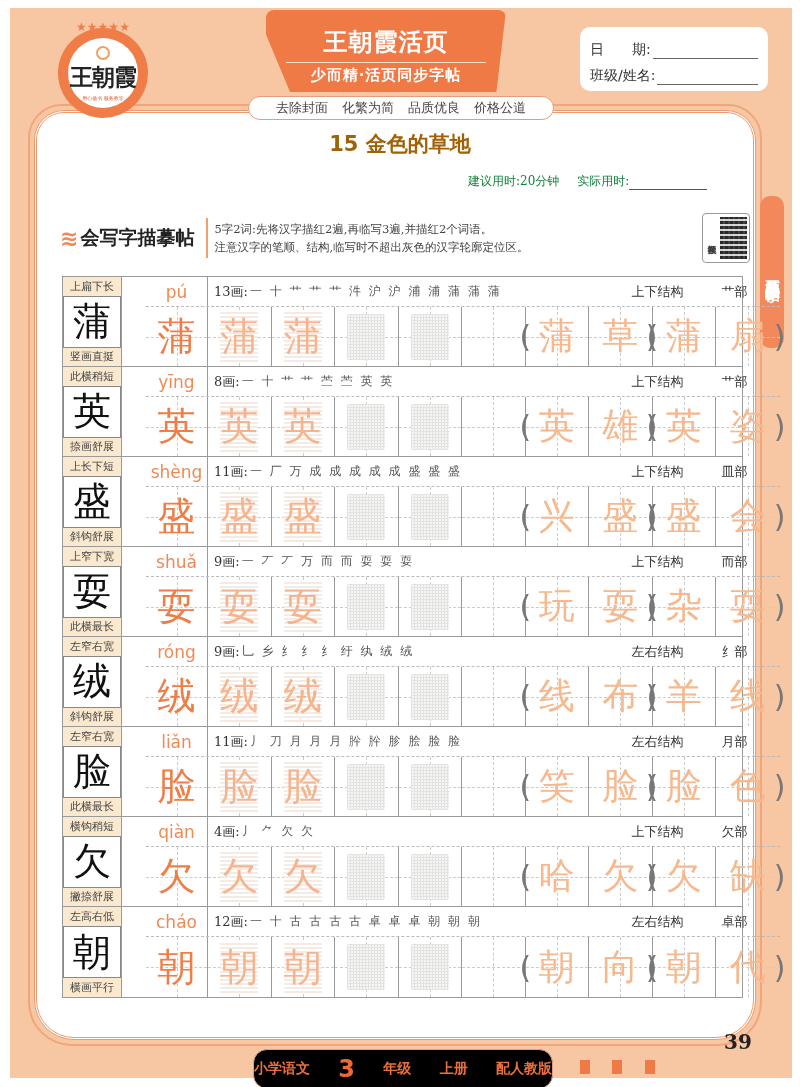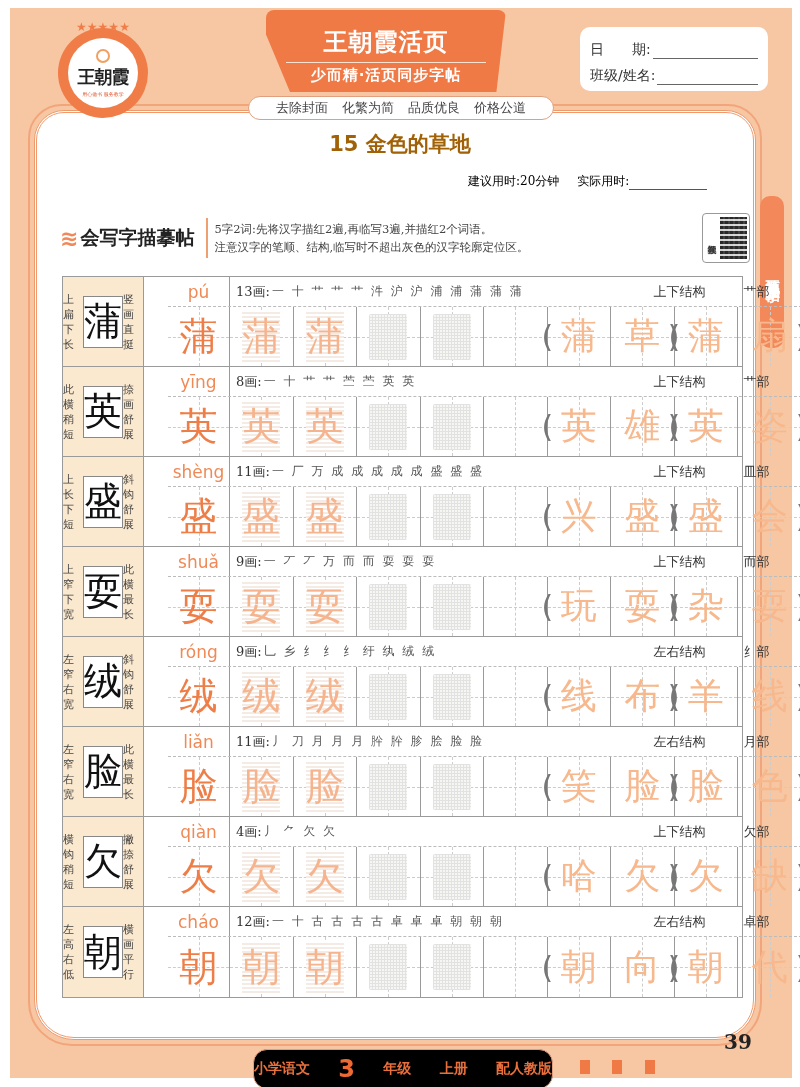--- a/index.html
+++ b/index.html
@@ -27,21 +27,21 @@
   
   .logo {
     position: absolute; left: 58px; top: 28px; width: 90px; height: 90px;
     border-radius: 50%; background: #f07d48; 
     display: flex; align-items: center; justify-content: center;
   }
   .logo-inner {
     width: 70px; height: 70px; border-radius: 50%; background: #fff;
     display: flex; flex-direction: column; align-items: center; justify-content: center;
   }
-  .logo-text { font-family: "DejaVu Serif", serif; font-size: 18px; color: #222; font-weight: bold; letter-spacing: -1px;}
+  .logo-text { font-family: "DejaVu Serif", serif; font-size: 23px; color: #222; font-weight: bold; letter-spacing: -1px;}
   .logo-sub { font-size: 5px; color: #e05a30; margin-top: 2px; }
   .logo-stars { position: absolute; top: -8px; left: 8px; width: 74px; text-align: center; color: #f07d48; font-size: 12px; letter-spacing: 0px;}
   .logo-badge { width: 14px; height: 14px; border-radius: 50%; border: 2px solid #f0a060; margin-bottom: 2px; }
 
   
   .brand {
     position: absolute; left: 266px; top: 10px; width: 240px; height: 82px;
     background: #f07a46;
     clip-path: polygon(0 0, 100% 0, 96% 100%, 10% 100%, 0 30%);
     border-radius: 8px;
@@ -78,21 +78,21 @@
     display: flex; align-items: center; justify-content: center; letter-spacing: 1px;
   }
 
   
   .lesson-title {
     position: absolute; left: 0; width: 800px; top: 130px; text-align: center;
     font-size: 21px; font-weight: bold; color: #a16207;
   }
   .timer {
     position: absolute; left: 468px; top: 173px; font-family: "DejaVu Serif", serif;
-    font-size: 12px; color: #000000; display: flex; align-items: flex-end;
+    font-size: 12px; color: #15803d; display: flex; align-items: flex-end;
   }
   .timer .gap { width: 18px; }
   .timer-line { display: inline-block; width: 78px; border-bottom: 1px solid #555; height: 12px; }
 
   
   .section {
     position: absolute; left: 60px; top: 212px; width: 690px; height: 52px;
     display: flex; align-items: center;
   }
   .sec-icon { color: #f0885a; font-size: 22px; font-weight: bold; margin-right: 2px; }
@@ -120,21 +120,21 @@
 
   
   .grid {
     position: absolute; left: 62px; top: 276px; width: 681px;
     border: 1.5px solid #9a9a9a;
   }
   .row { display: flex; height: 90px; border-bottom: 1px solid #9a9a9a; }
   .row:last-child { border-bottom: none; }
   .leftcell {
     width: 82px; background: #fbe9cf; border-right: 1px solid #9a9a9a;
-    display: flex; flex-direction: row; align-items: center; justify-content: space-between;
+    display: flex; flex-direction: column; align-items: center; justify-content: space-between;
     padding: 2px 0;
   }
   .tip { font-family: "DejaVu Serif", serif; font-size: 11px; color: #444; }
   .bigchar {
     width: 58px; height: 52px; background: #fff; border: 1px solid #888;
     display: flex; align-items: center; justify-content: center;
     font-size: 38px; color: #111; font-family: "DejaVu Sans", sans-serif;
   }
   .rightpart { flex: 1; display: flex; flex-direction: column; margin-left: 24px; }
   .toprow { height: 30px; display: flex; border-bottom: 1px dashed #bbb; }

